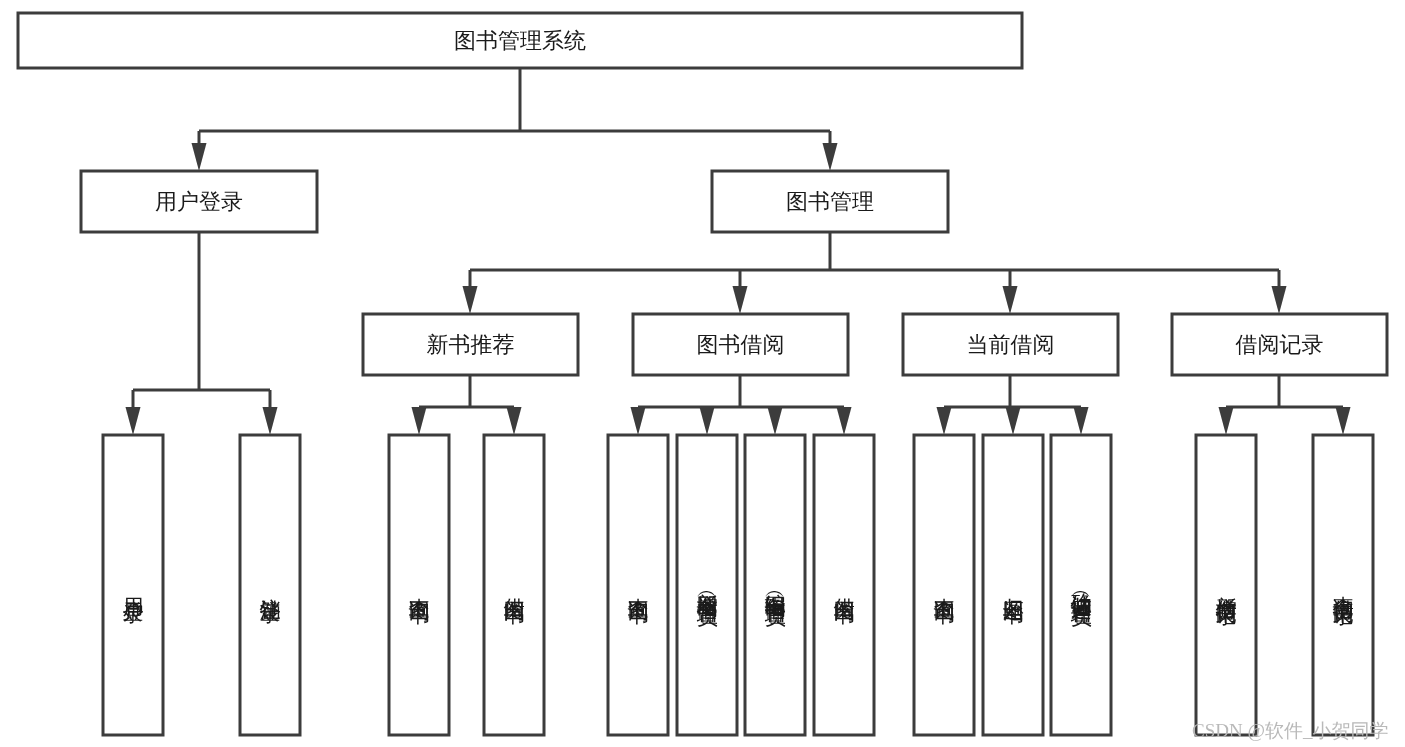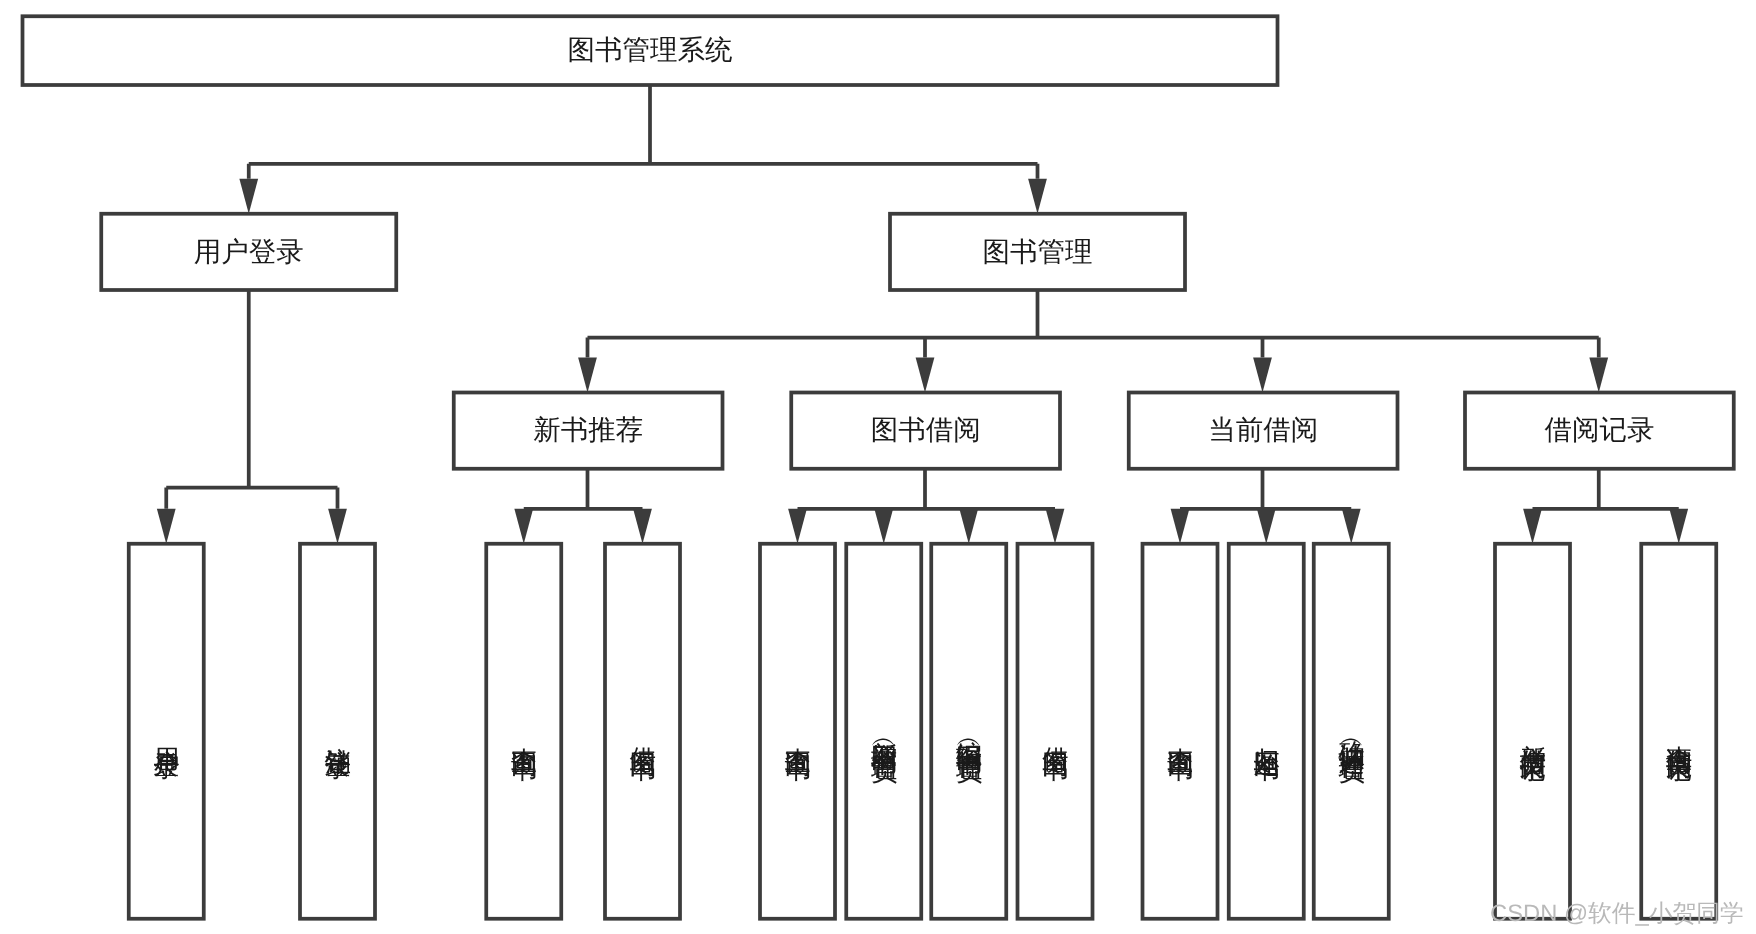--- a/index.html
+++ b/index.html
@@ -60,21 +60,21 @@
     color: #1a1a1a;
     letter-spacing: 2px;
     display: flex;
     align-items: center;
     justify-content: center;
     white-space: nowrap;
     pointer-events: none;
   }
   .watermark {
     position: absolute;
-    font-family: Liberation Sans, sans-serif;
+    font-family: Liberation Serif, serif;
     font-size: 19px;
     color: #b9b9b9;
     white-space: nowrap;
     user-select: none;
   }
 </style>
 </head>
 <body>
 
 <div id="diagram-root">

